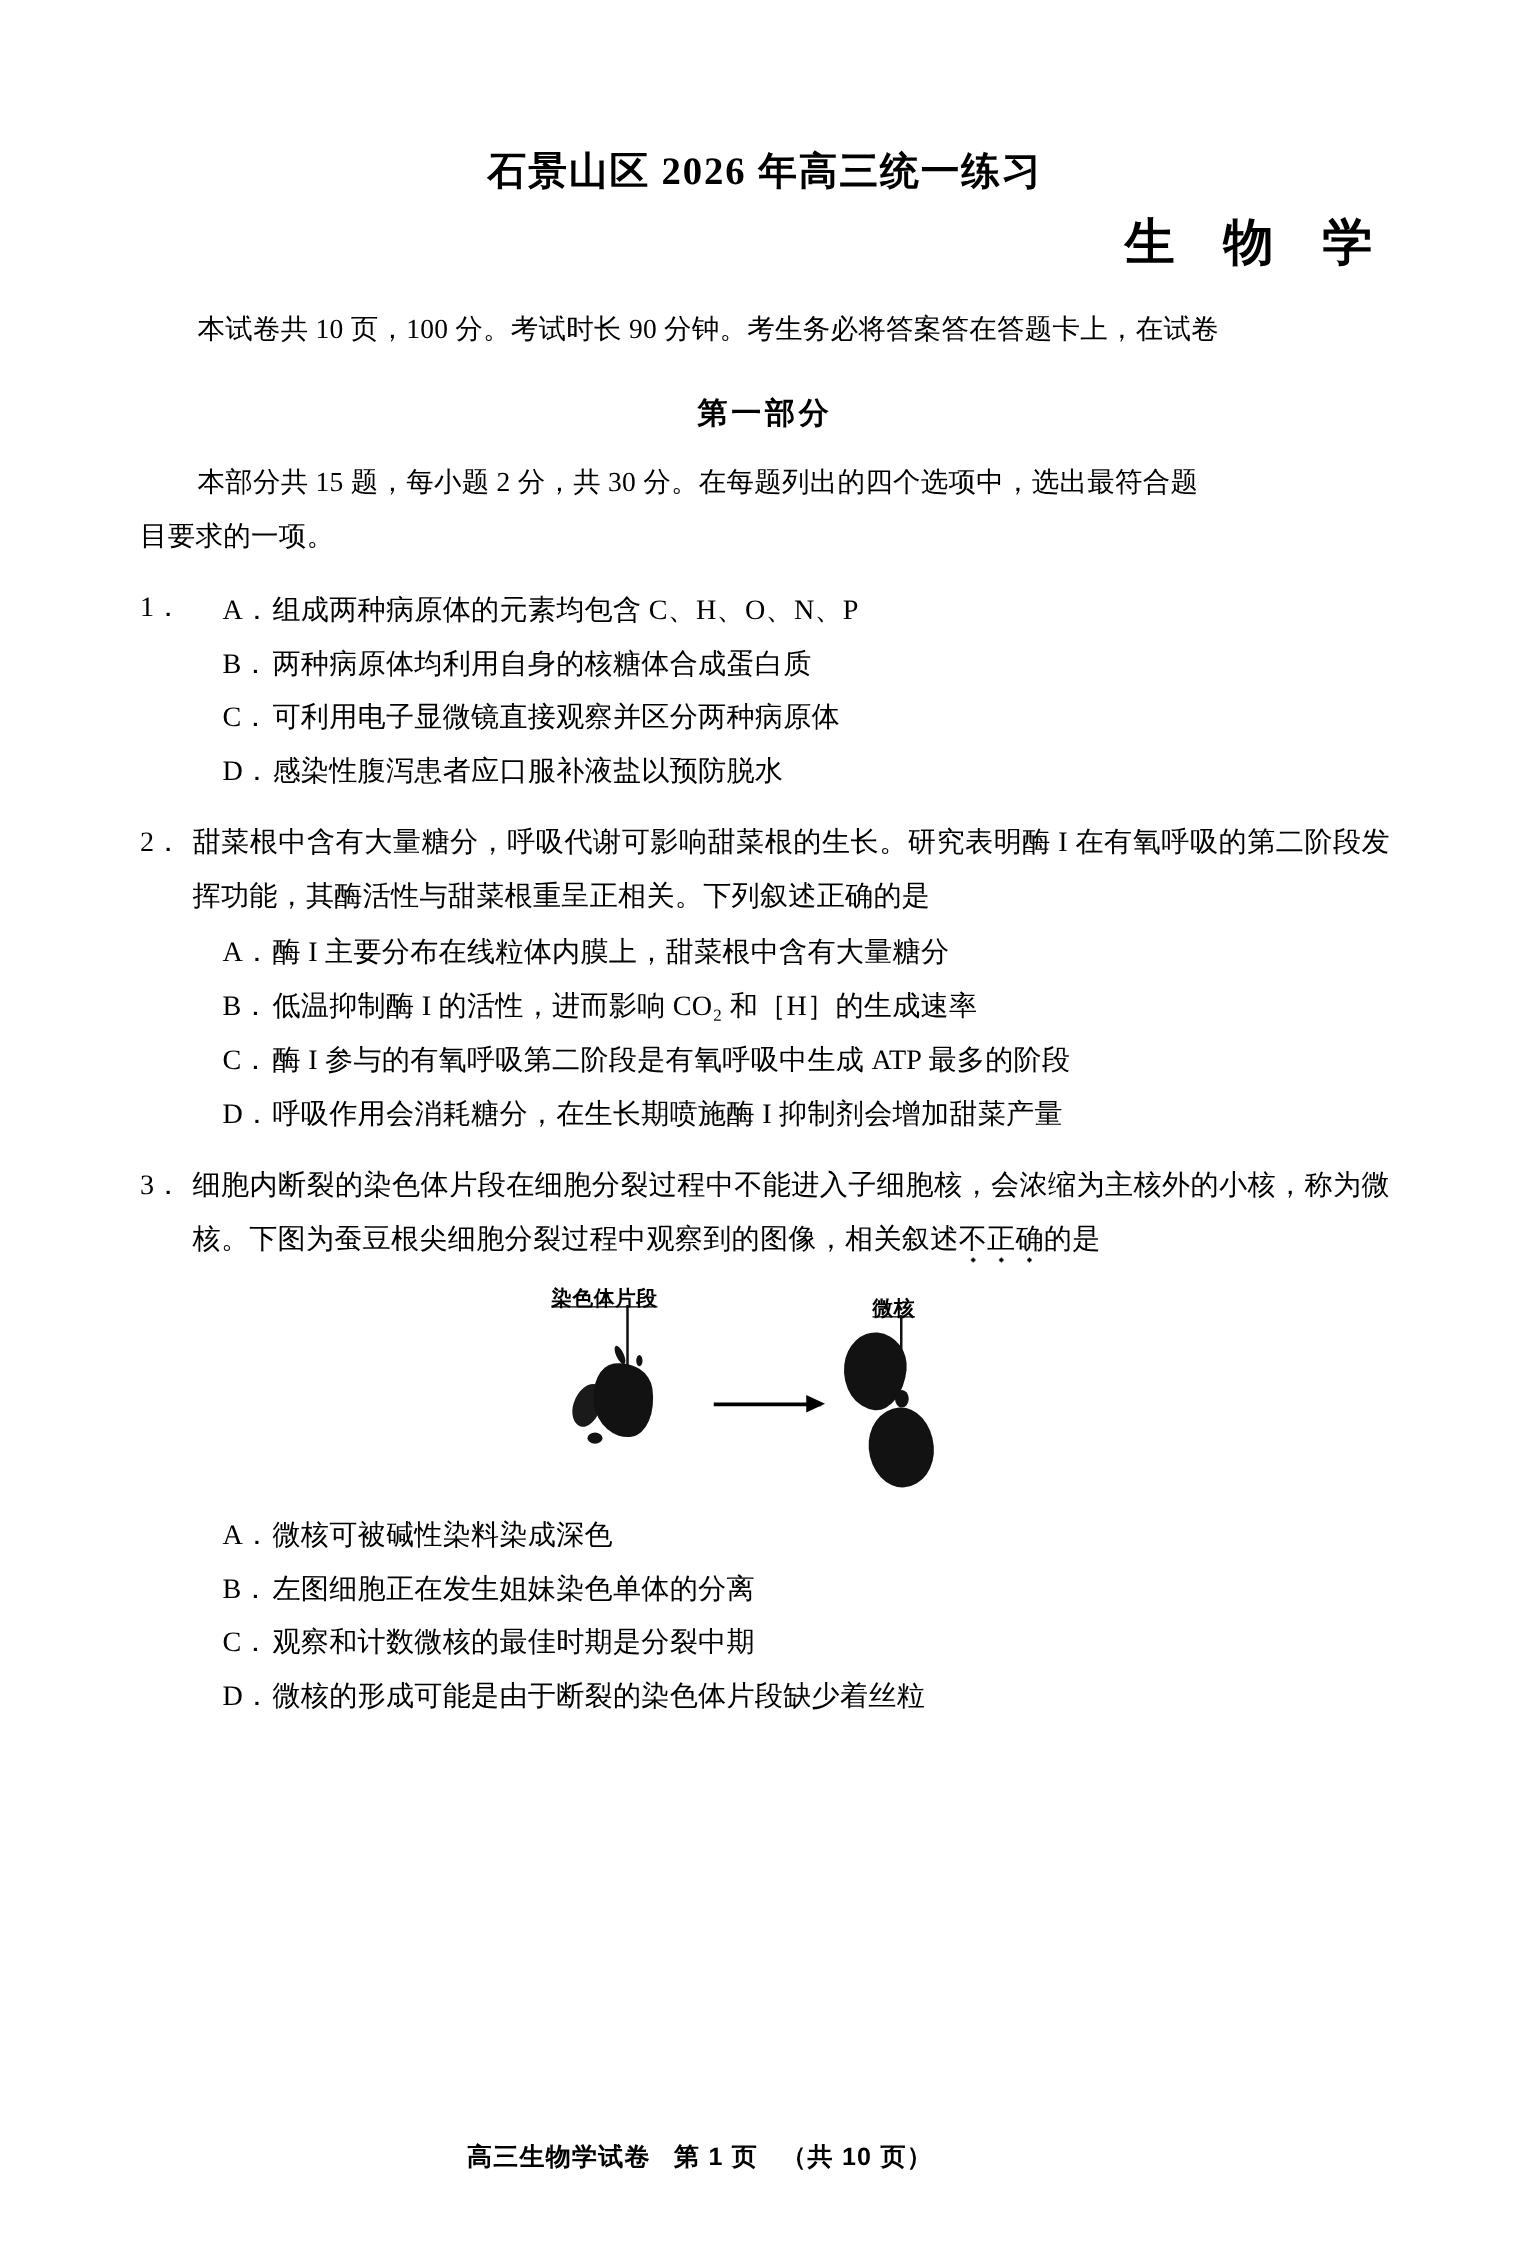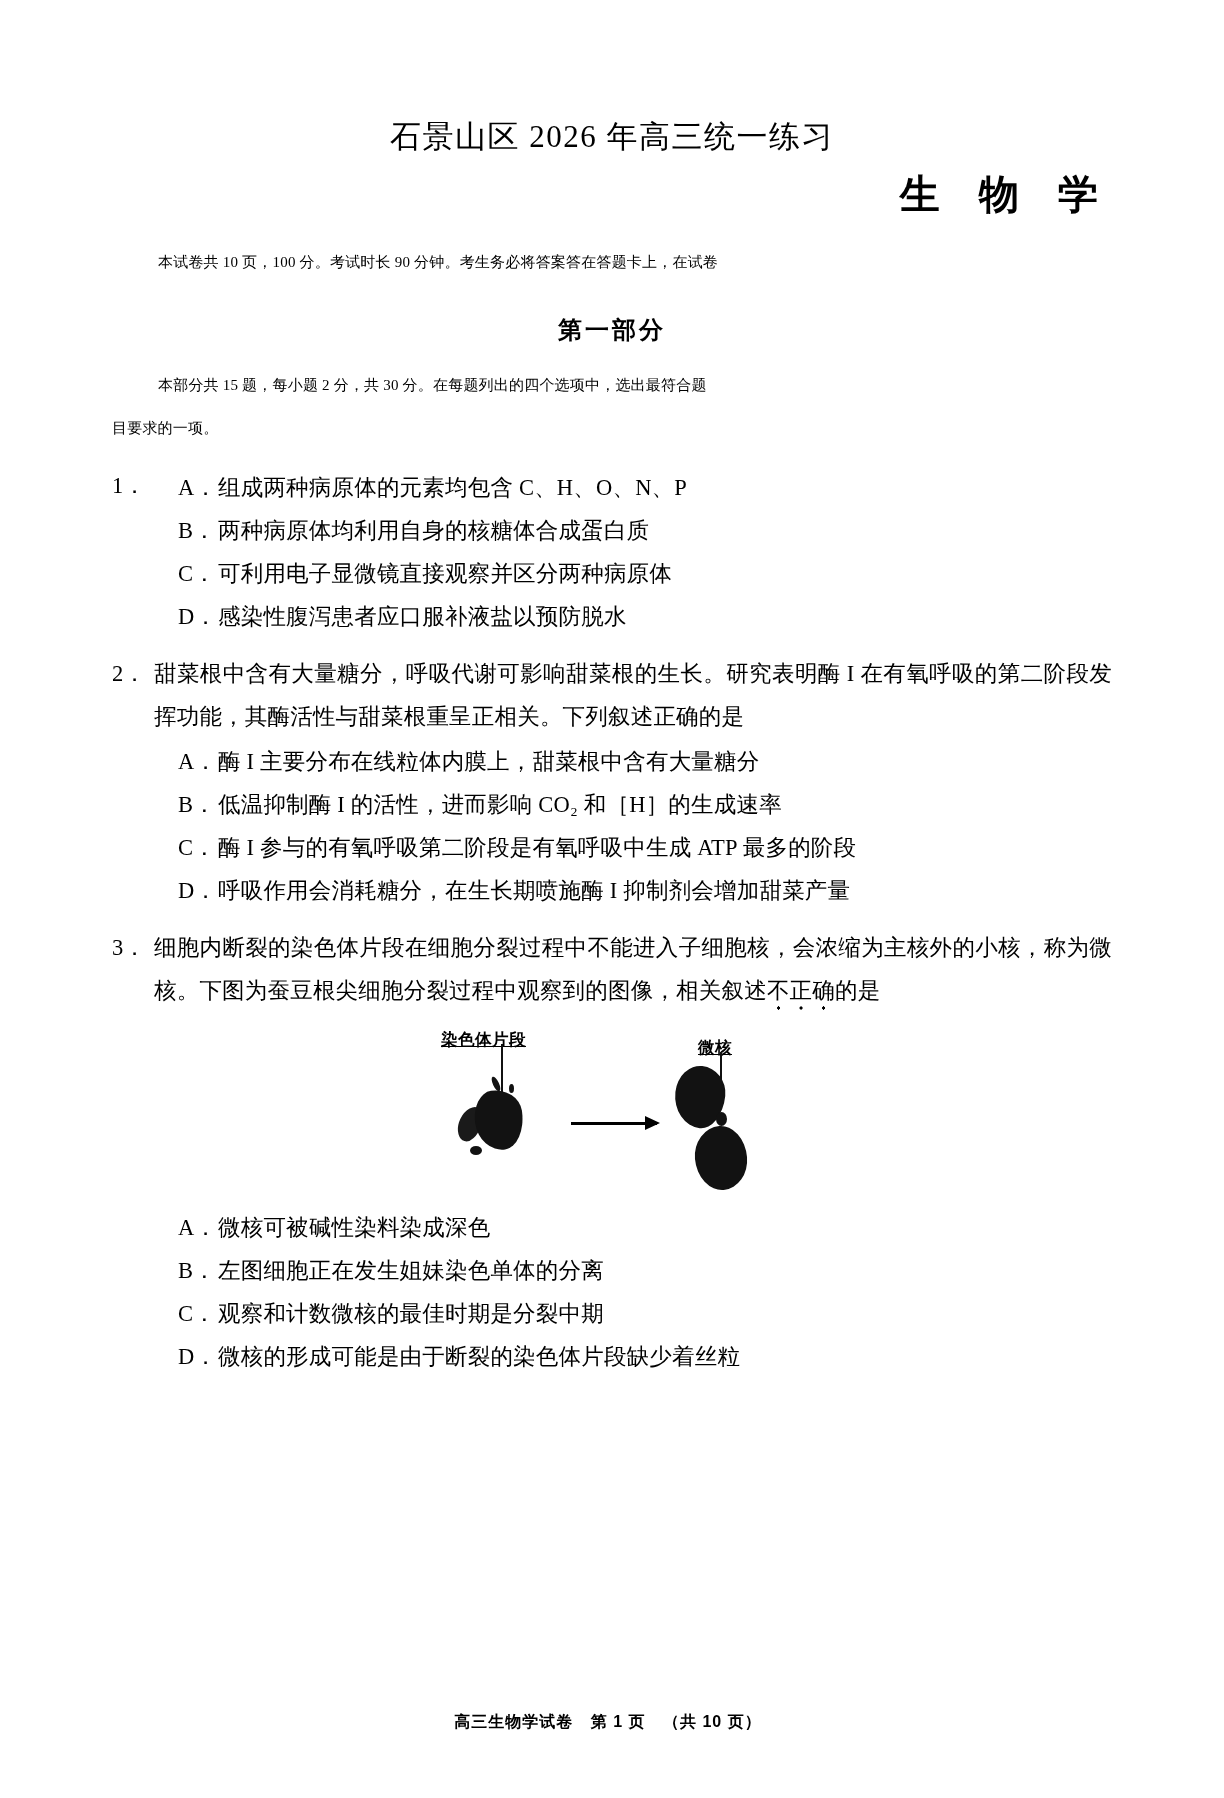--- a/index.html
+++ b/index.html
@@ -22,21 +22,21 @@
     position:absolute;
     left:112px;
     top:118px;
     width:1000px;
   }
 
   
   .doc-title{
     text-align:center;
     font-size:31px;
-    font-weight:normal;
+    font-weight:bold;
     letter-spacing:1.5px;
     line-height:1.2;
     margin:0 0 6px 0;
   }
   .subject-title{
     text-align:right;
     font-size:40px;
     font-weight:bold;
     letter-spacing:14px;
     line-height:1.35;
@@ -47,21 +47,21 @@
     text-align:center;
     font-size:24px;
     font-weight:bold;
     letter-spacing:3px;
     margin:30px 0 18px 0;
     font-family:"Liberation Sans","DejaVu Sans",sans-serif;
   }
 
   
   .para{
-    font-size:15px;
+    font-size:22px;
     line-height:43px;
     text-align:justify;
     margin:0;
     letter-spacing:0.2px;
   }
   .para.indent{ text-indent:46px; }
 
   .question{
     display:flex;
     margin-top:14px;
@@ -205,25 +205,24 @@
     border-radius:50%;
   }
 
   
   .footer{
     position:absolute;
     left:0;
     top:1712px;
     width:1120px;
     text-align:center;
-    font-size:16px;
+    font-size:20px;
     font-weight:bold;
     letter-spacing:1px;
     font-family:"Liberation Sans","DejaVu Sans",sans-serif;
-    padding-left:48px;
   }
   .footer .seg{ margin:0 6px; }
 </style>
 </head>
 <body>
 
 <div class="page">
   <div class="inner">
 
     <h1 class="doc-title">石景山区 2026 年高三统一练习</h1>

